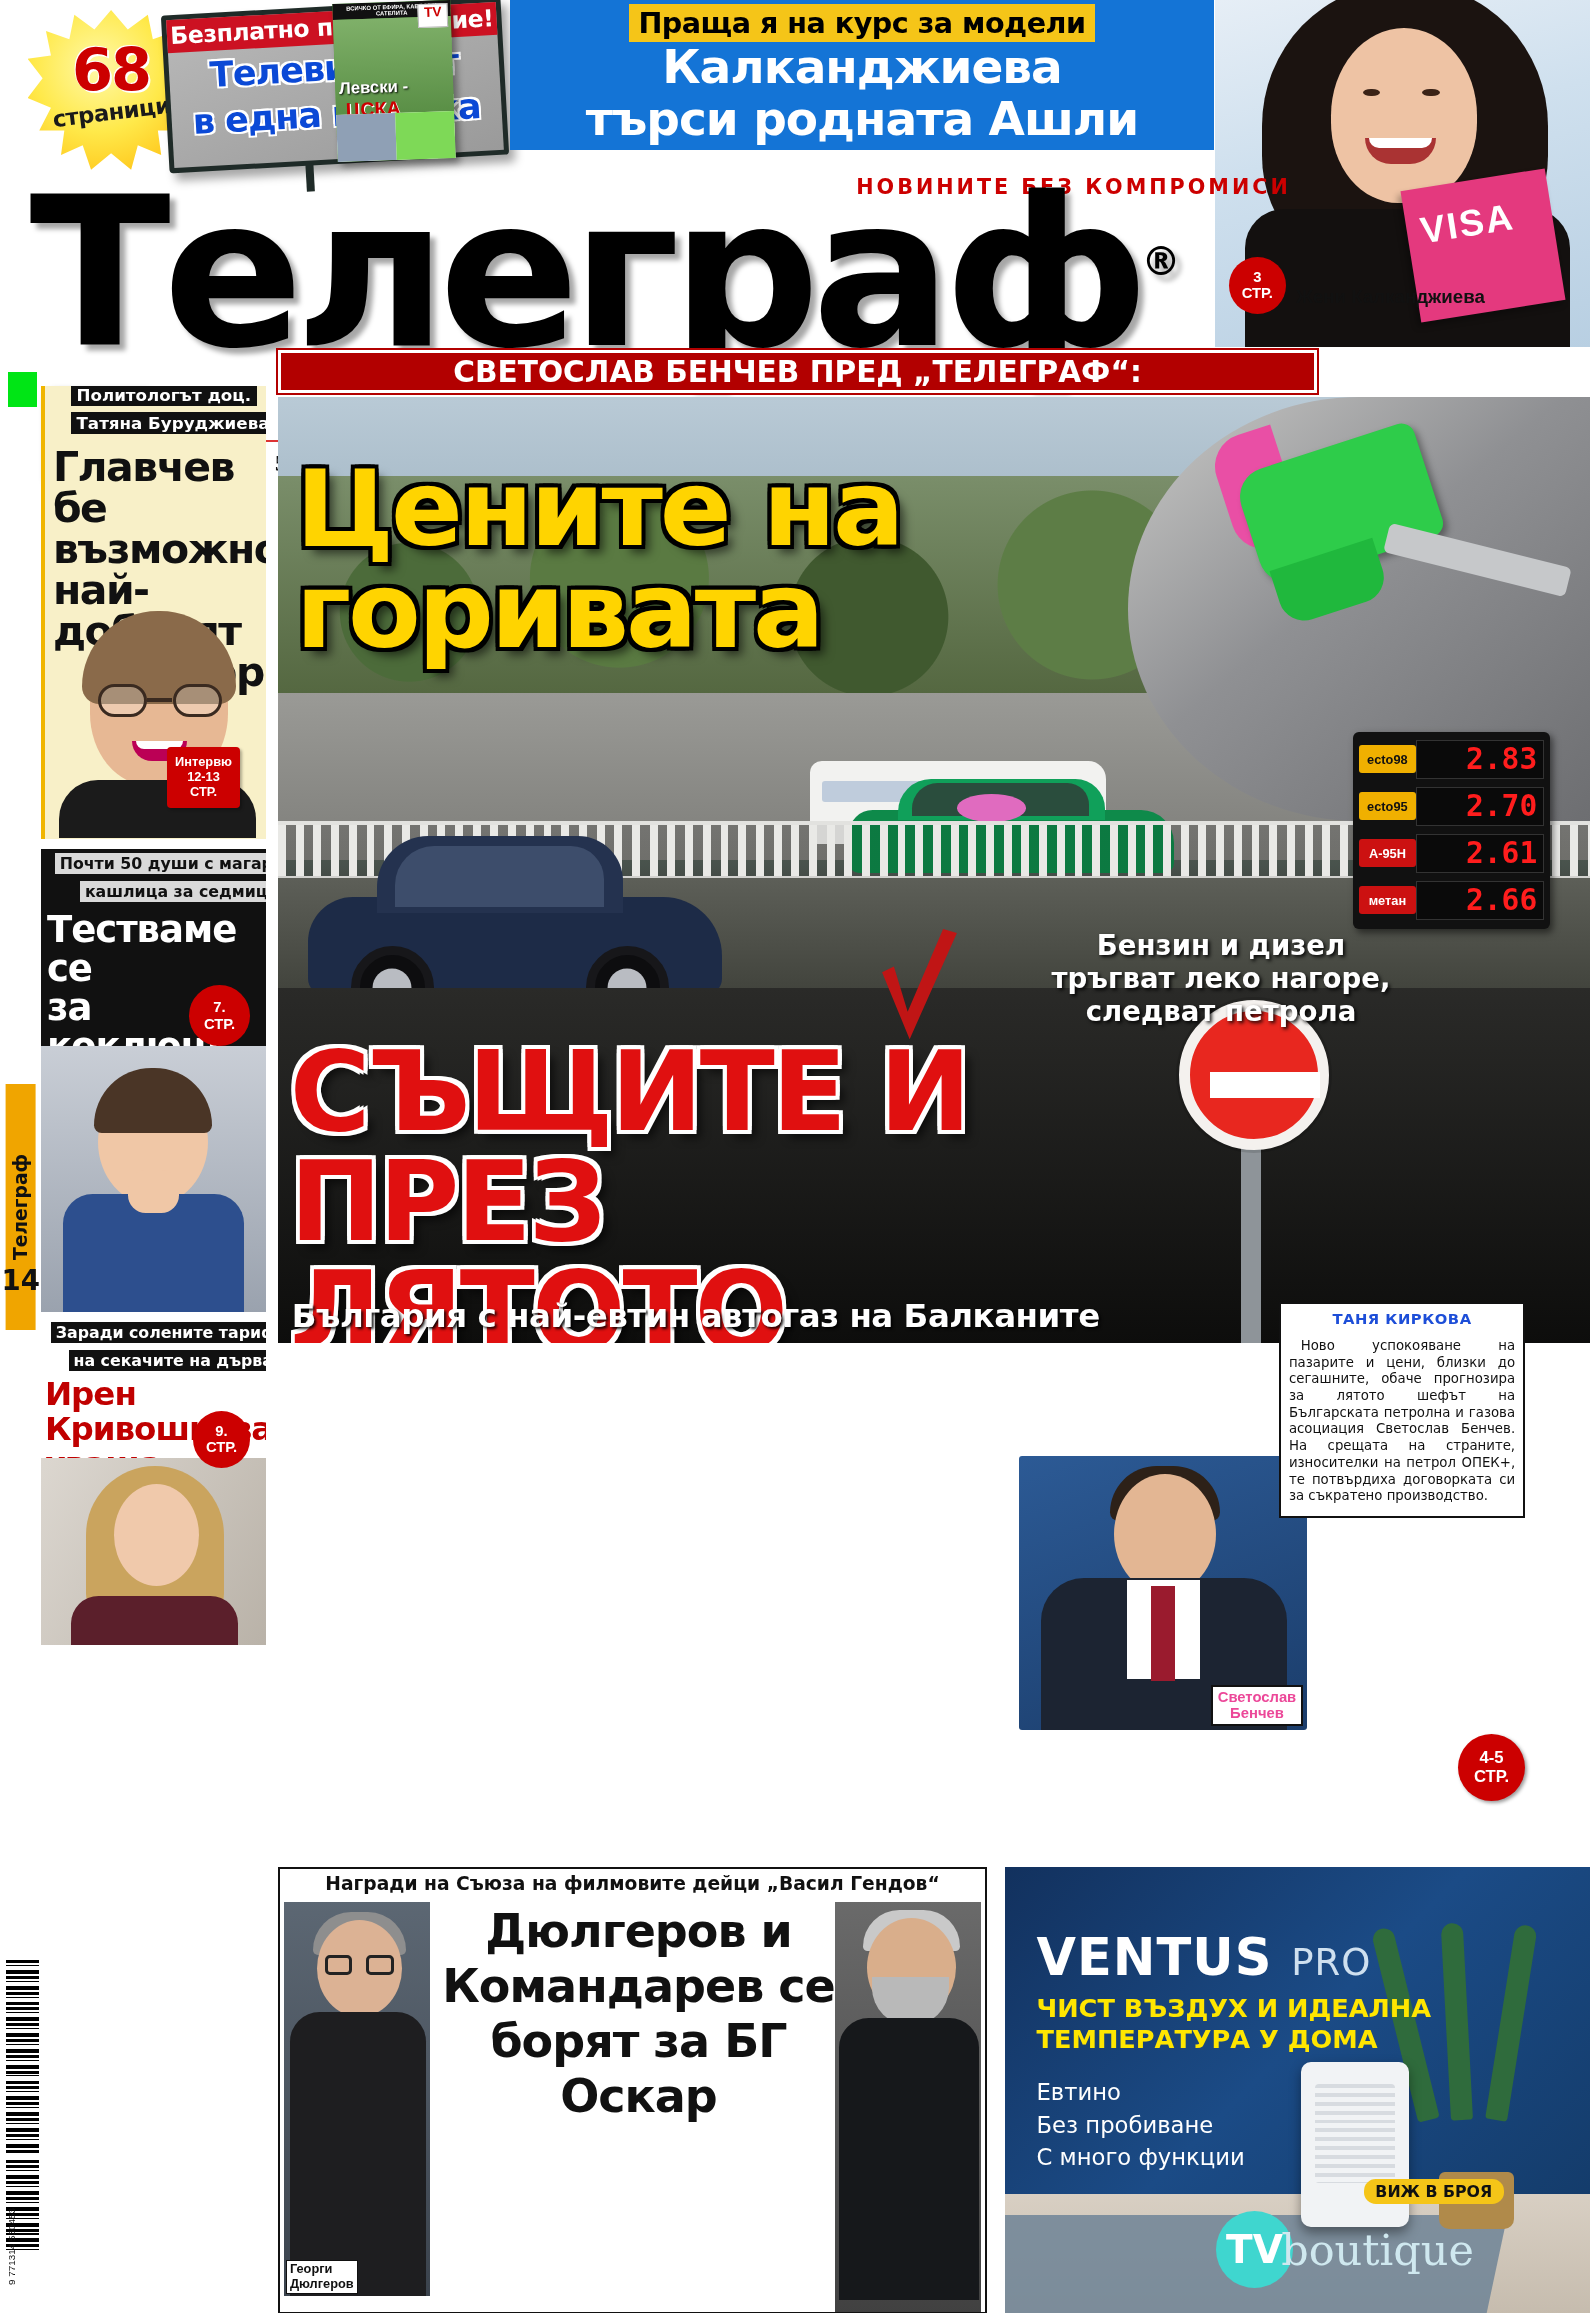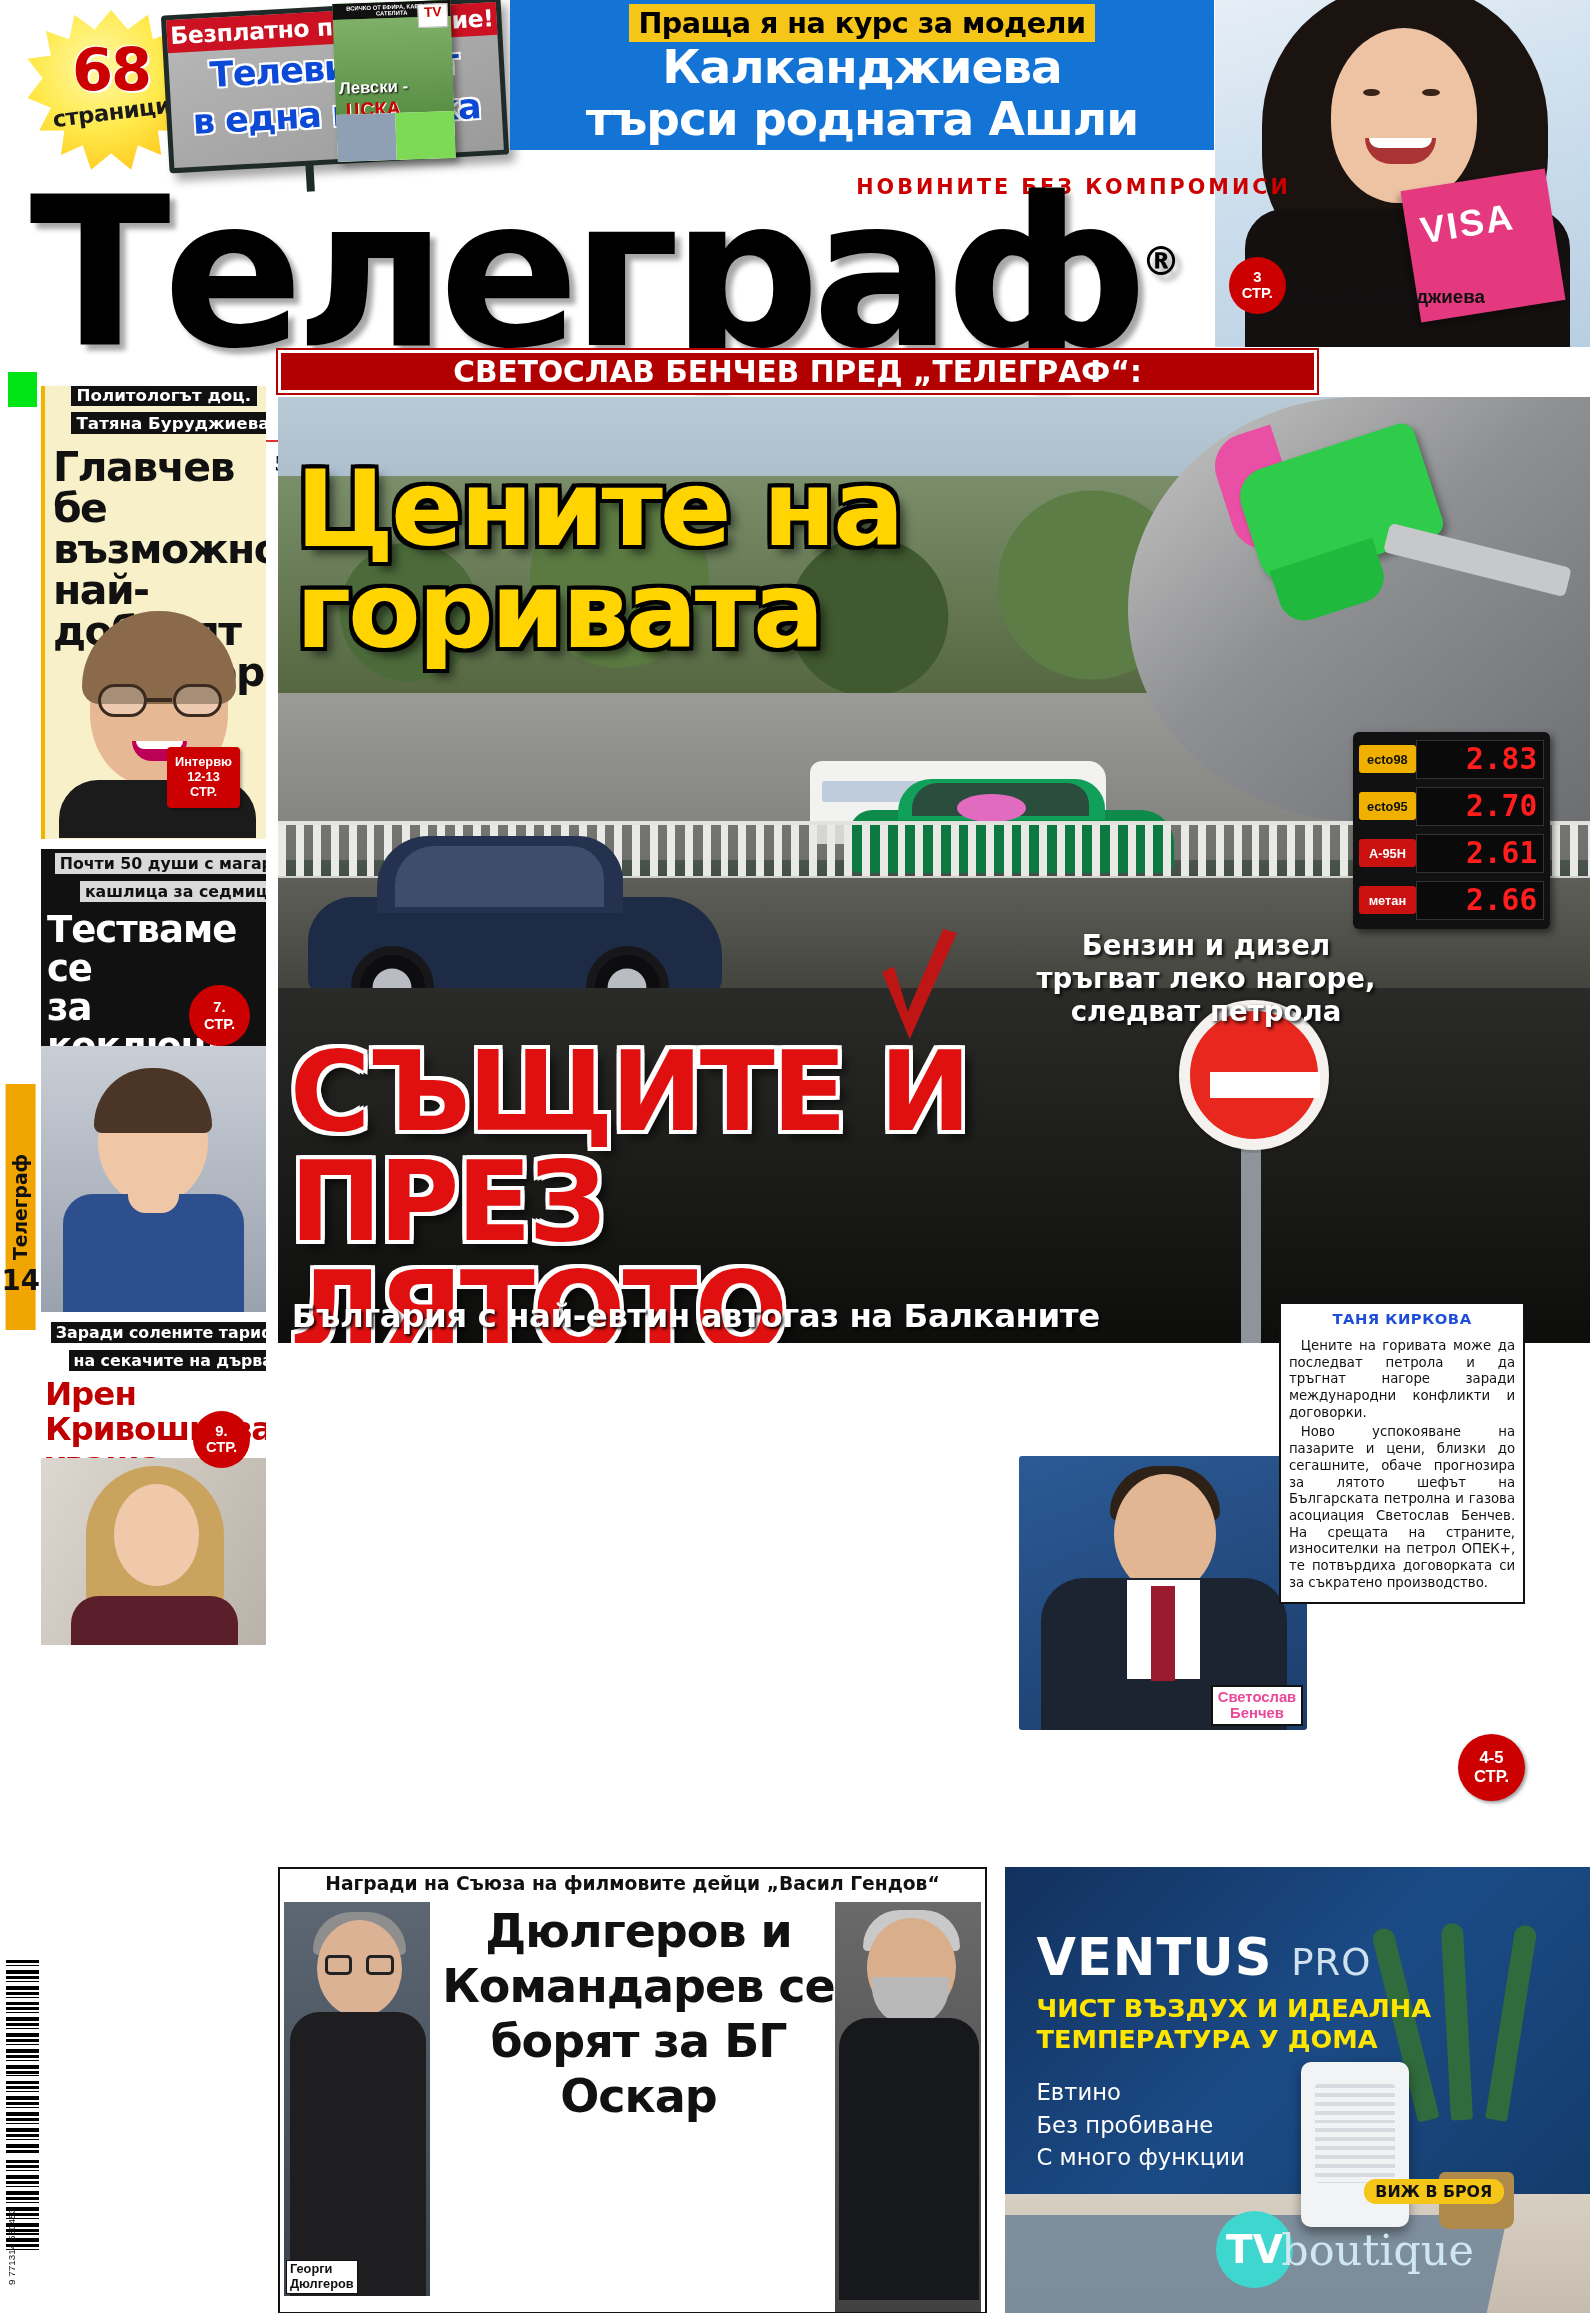--- a/index.html
+++ b/index.html
@@ -274,21 +274,21 @@
   .pp-val { flex:1; height:39px; background:#0a0a0a; color:#ff1d1d; font-family:"DejaVu Sans Mono",monospace;
      font-weight:bold; font-size:29.6px; display:flex; align-items:center; justify-content:flex-end;
      padding-right:5.9px; border:1px solid #333; }
 
   .head-yellow { position:absolute; left:17.7px; top:61px; width:768px;
      font-family:"DejaVu Sans",sans-serif; font-weight:bold; font-size:106px; line-height:102px;
      color:#ffd400; letter-spacing:-3px;
      text-shadow: -3.9px -3.9px 0 #000, 3.9px -3.9px 0 #000, -3.9px 3.9px 0 #000, 3.9px 3.9px 0 #000,
                   0 -3.9px 0 #000, 0 3.9px 0 #000, -3.9px 0 0 #000, 3.9px 0 0 #000, 7.9px 7.9px 9.9px rgba(0,0,0,.55);}
 
-  .sub-white { position:absolute; right:173px; top:532px; width:424px; text-align:center;
+  .sub-white { position:absolute; right:158px; top:532px; width:424px; text-align:center;
      color:#fff; font-family:"DejaVu Sans",sans-serif; font-weight:bold; font-size:27.6px; line-height:33px;
      text-shadow: 2px 2px 3.9px rgba(0,0,0,.9); }
   .checkmark { position:absolute; left:596px; top:532px; width:89px; height:128px; }
   .checkmark svg { width:100%; height:100%; }
 
   .head-red { position:absolute; left:11.8px; top:640px; width:788px;
      font-family:"DejaVu Sans",sans-serif; font-weight:bold; font-size:110px; line-height:110px;
      color:#e01010; letter-spacing:-3px;
      text-shadow: -3.9px -3.9px 0 #fff, 3.9px -3.9px 0 #fff, -3.9px 3.9px 0 #fff, 3.9px 3.9px 0 #fff,
                   0 -3.9px 0 #fff, 0 3.9px 0 #fff, -3.9px 0 0 #fff, 3.9px 0 0 #fff, 7.9px 7.9px 9.9px rgba(0,0,0,.6);}
@@ -616,21 +616,20 @@
     <div class="bz-tie"></div>
     <div class="bz-name">
       <span>Светослав</span><br>
       <span>Бенчев</span>
     </div>
   </div>
 
   <div class="sidebar-art">
     <div class="sa-byline">ТАНЯ КИРКОВА</div>
     <div class="sa-body">
-      <p>Цените на горивата може да последват петрола и да тръгнат нагоре заради международни конфликти и договорки.</p>
       <p>Ново успокояване на пазарите и цени, близки до сегашните, обаче прогнозира за лятото шефът на Българската петролна и газова асоциация Светослав Бенчев. На срещата на страните, износителки на петрол ОПЕК+, те потвърдиха договорката си за съкратено производство.</p>
     </div>
   </div>
   <div class="badge-45">
     <span>4-5</span>
     <span>СТР.</span>
   </div>
 
   <div class="bottom-left">
     <div class="bl-kicker">Награди на Съюза на филмовите дейци „Васил Гендов“</div>

